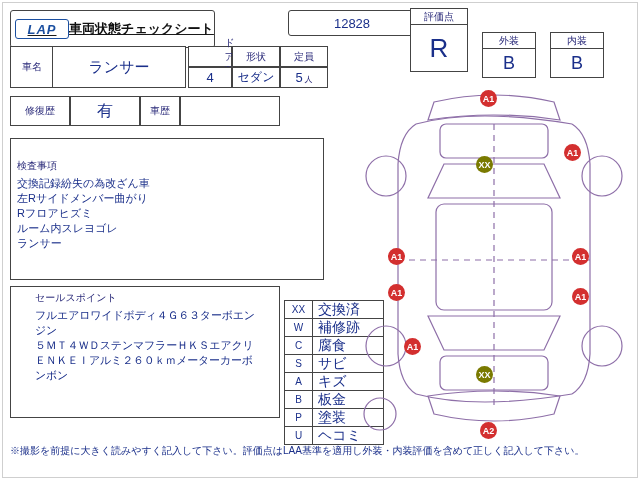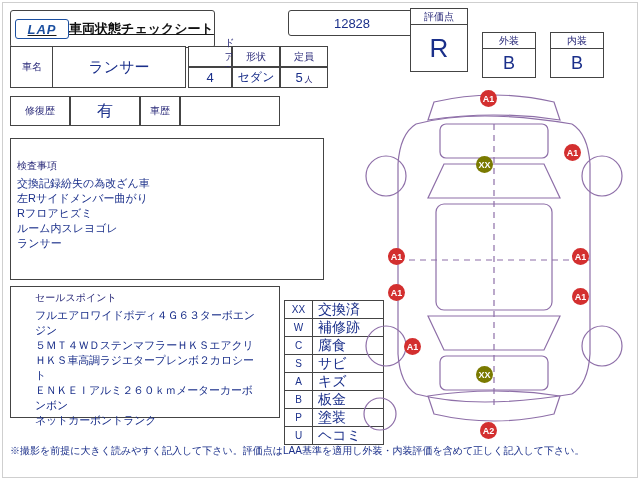--- a/index.html
+++ b/index.html
@@ -325,23 +325,21 @@
         <div>ルーム内スレヨゴレ</div>
         <div>ランサー</div>
       </div>
   </div>
 
   <div class="bx" id="sales-box">
     <div id="sales-title">セールスポイント</div>
     <div id="sales-lines">
         <div>フルエアロワイドボディ４Ｇ６３ターボエンジン</div>
         <div>５ＭＴ４ＷＤステンマフラーＨＫＳエアクリ</div>
-        <div>ＨＫＳ車高調ラジエタープレンボ２カロシート</div>
         <div>ＥＮＫＥＩアルミ２６０ｋｍメーターカーボンボン</div>
-        <div>ネットカーボントランク</div>
       </div>
   </div>
 
   <div id="legend">
       <div class="legend-row">
         <div class="legend-code">XX</div>
         <div class="legend-text">交換済</div>
       </div>
       <div class="legend-row">
         <div class="legend-code">W</div>

